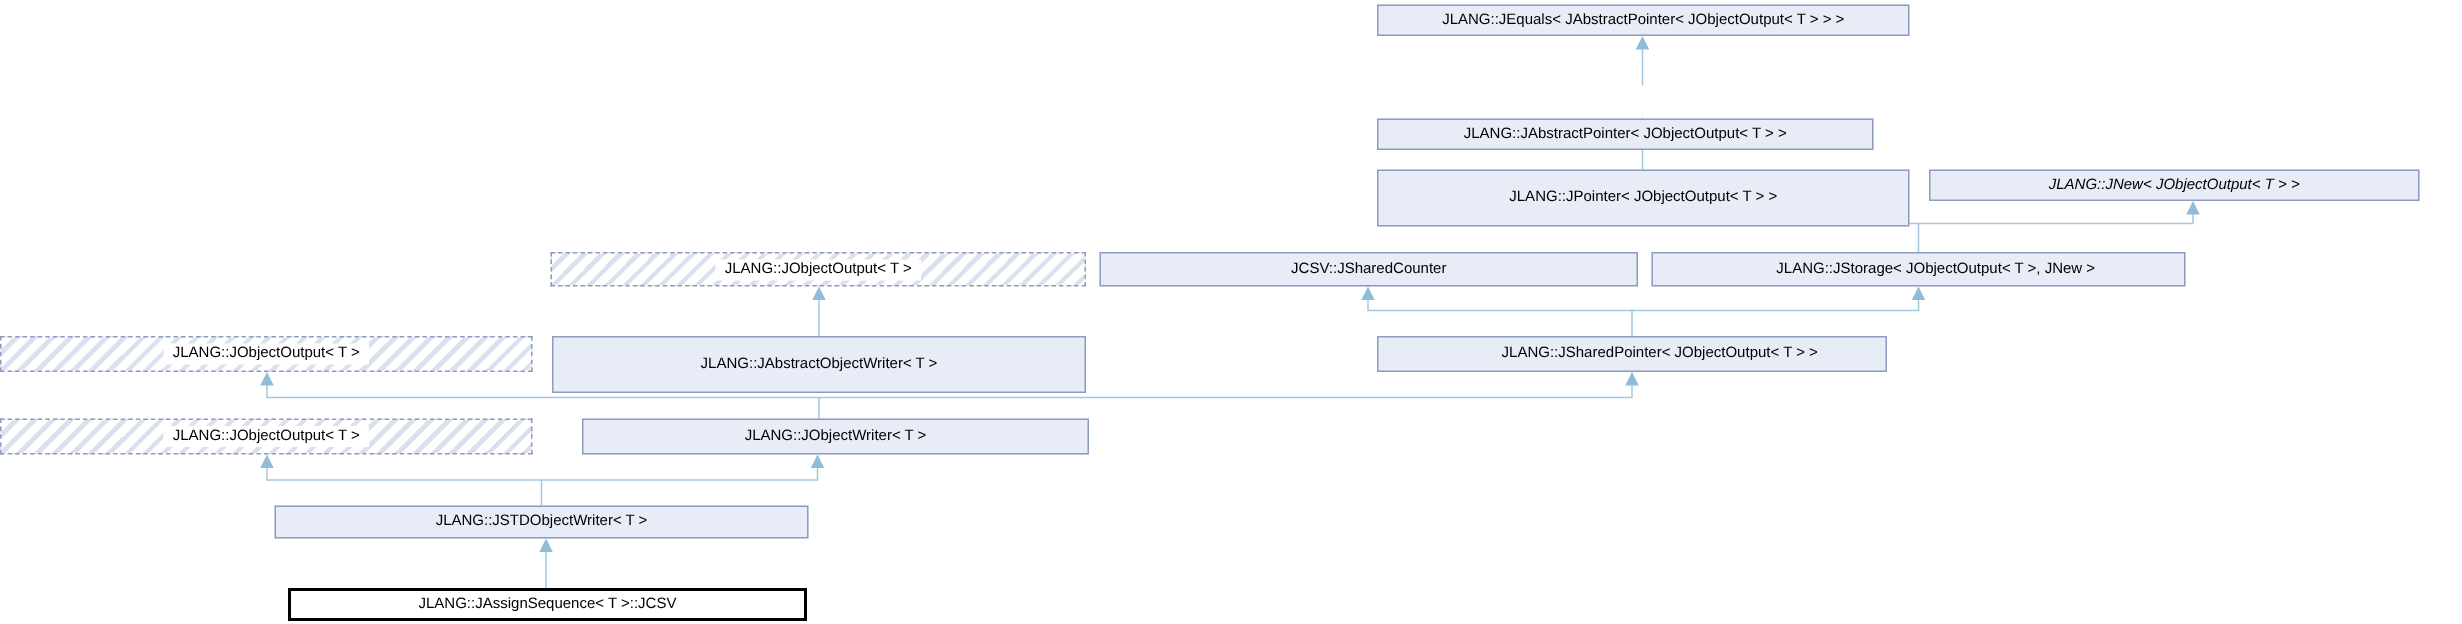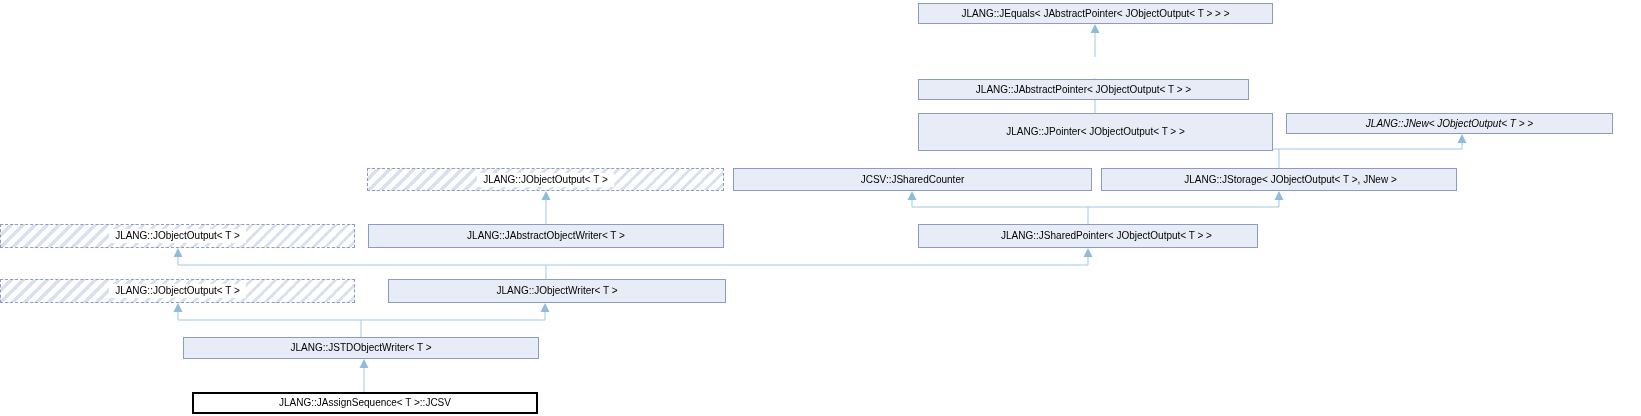--- a/index.html
+++ b/index.html
@@ -107,21 +107,21 @@
       </div>
       <div class="node solid" style="left: 733px; top: 168px; width: 359px; height: 23px;">
         <span class="label">JCSV::JSharedCounter</span>
       </div>
       <div class="node solid" style="left: 1101px; top: 168px; width: 356px; height: 23px; padding-left: 23px;">
         <span class="label">JLANG::JStorage&lt; JObjectOutput&lt; T &gt;, JNew &gt;</span>
       </div>
       <div class="node dashed" style="left: 0px; top: 224px; width: 355px; height: 24px;">
         <span class="label">JLANG::JObjectOutput&lt; T &gt;</span>
       </div>
-      <div class="node solid" style="left: 368px; top: 224px; width: 356px; height: 24px;">
+      <div class="node solid" style="left: 368px; top: 224px; width: 356px; height: 38px;">
         <span class="label">JLANG::JAbstractObjectWriter&lt; T &gt;</span>
       </div>
       <div class="node solid" style="left: 918px; top: 224px; width: 340px; height: 24px; padding-left: 37px;">
         <span class="label">JLANG::JSharedPointer&lt; JObjectOutput&lt; T &gt; &gt;</span>
       </div>
       <div class="node dashed" style="left: 0px; top: 279px; width: 355px; height: 24px;">
         <span class="label">JLANG::JObjectOutput&lt; T &gt;</span>
       </div>
       <div class="node solid" style="left: 388px; top: 279px; width: 338px; height: 24px;">
         <span class="label">JLANG::JObjectWriter&lt; T &gt;</span>

